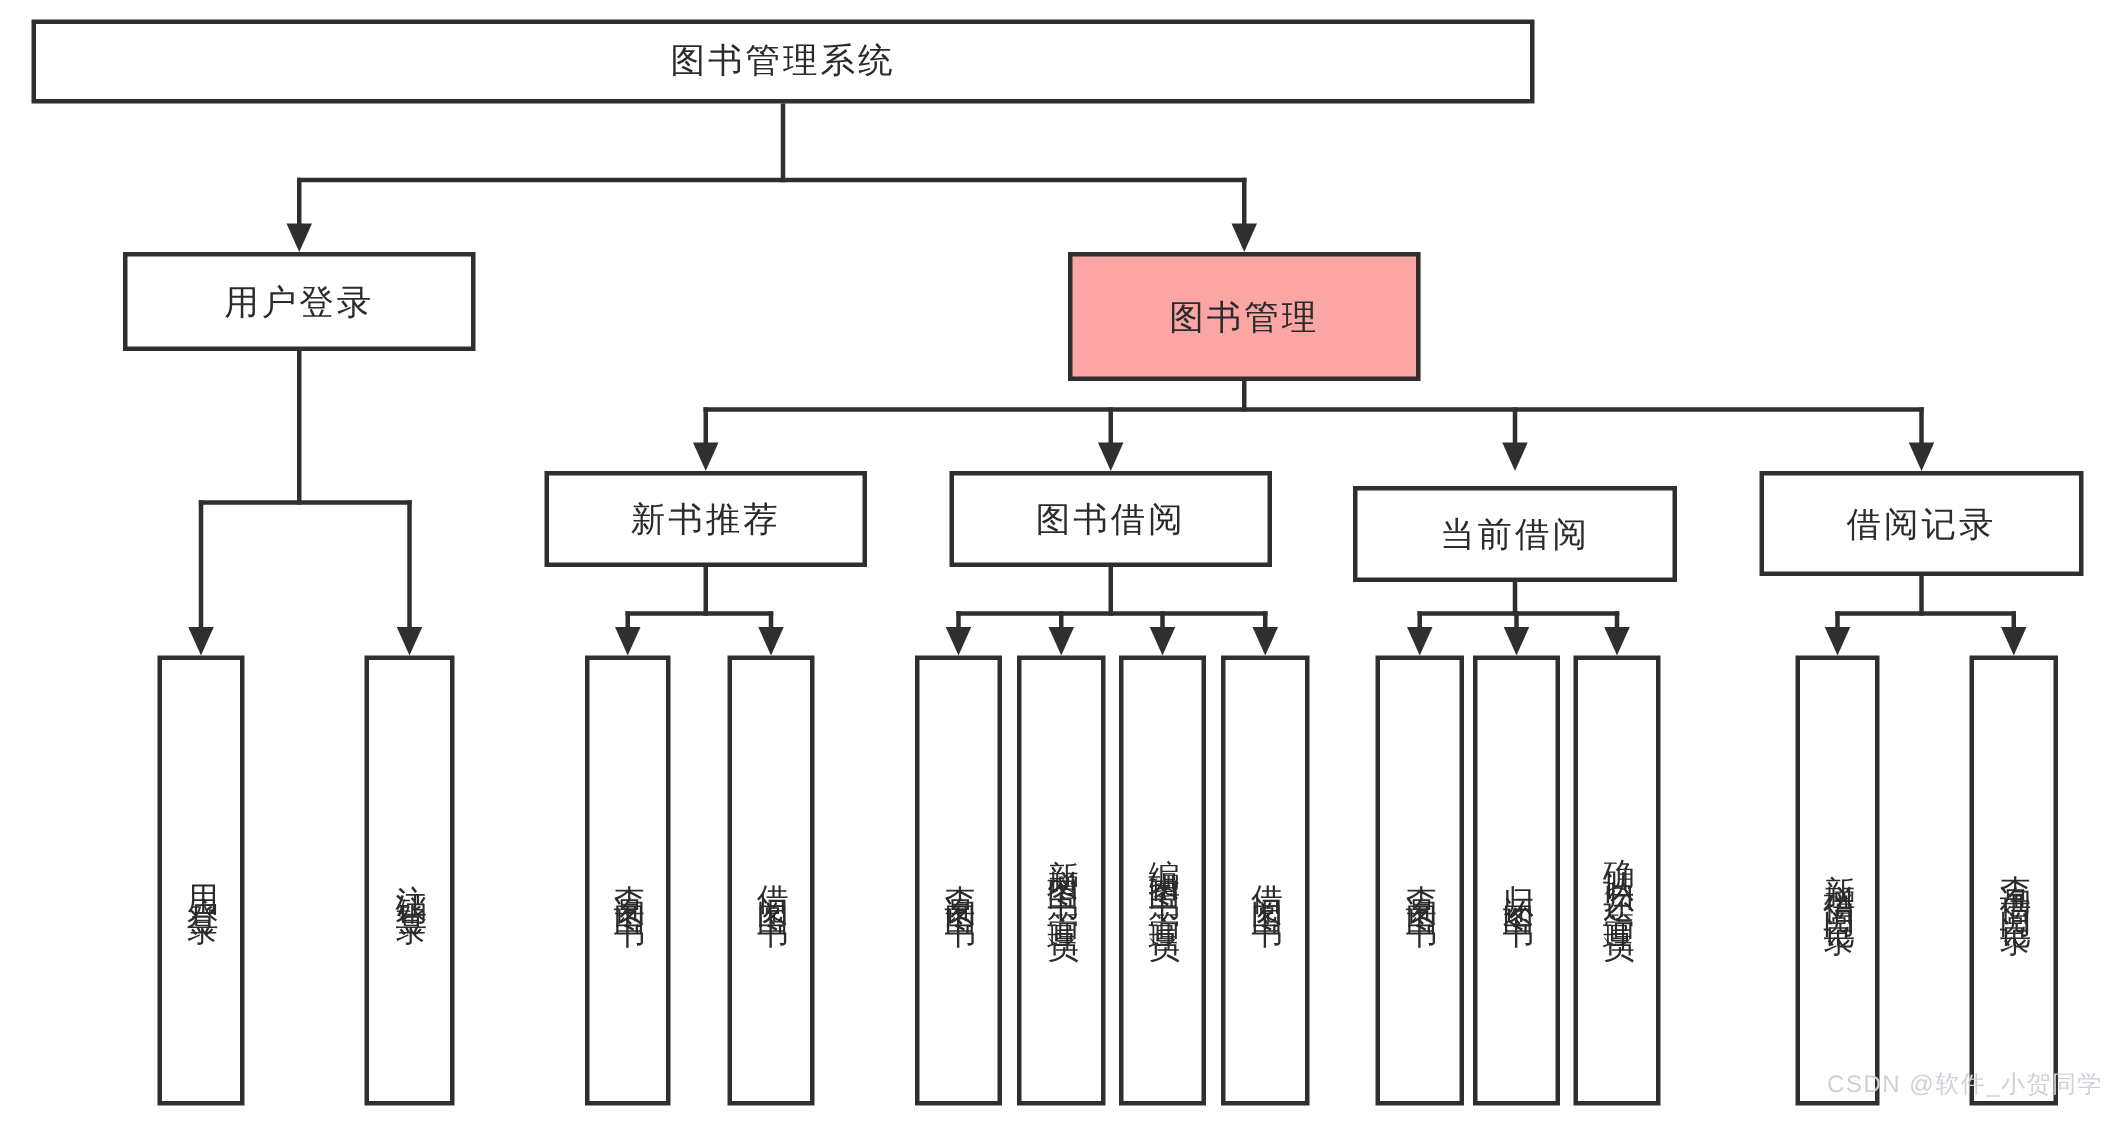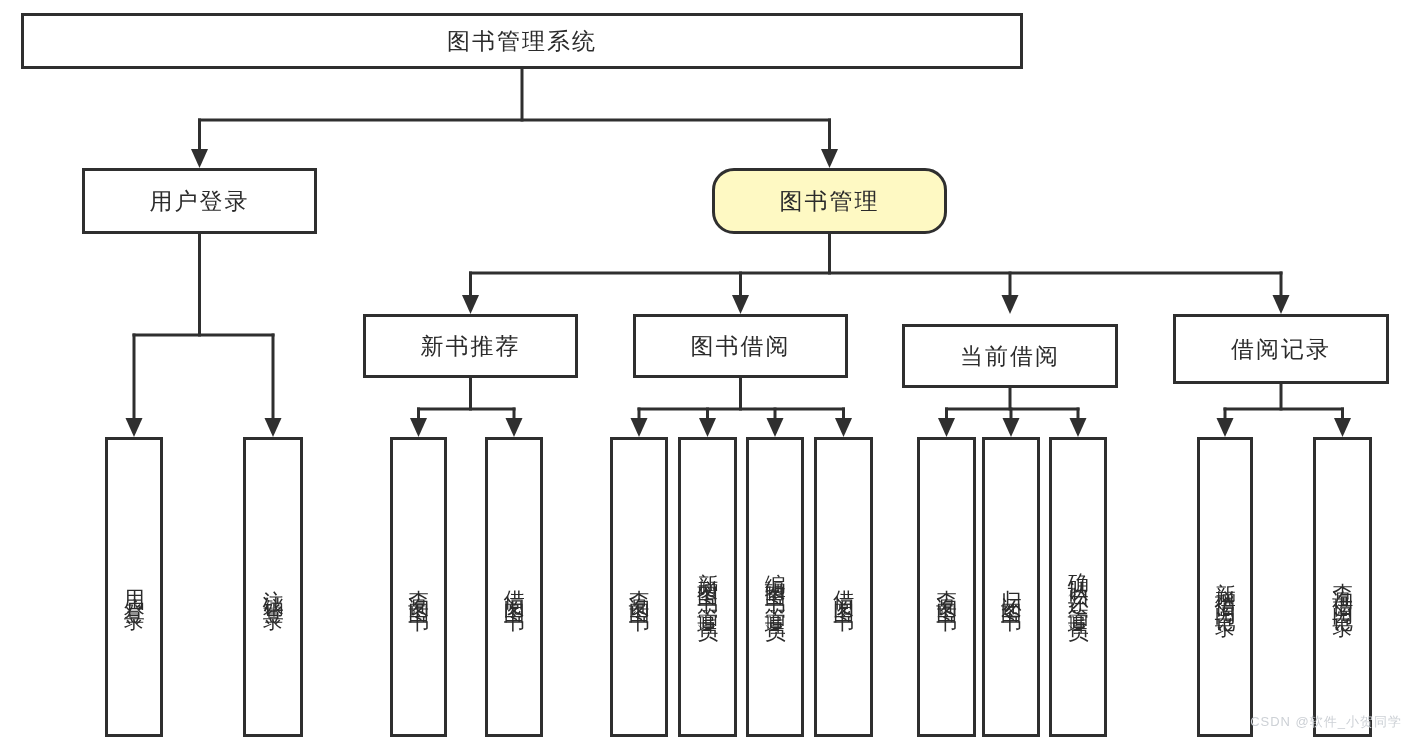--- a/index.html
+++ b/index.html
@@ -45,21 +45,21 @@
     writing-mode: vertical-rl;
     text-orientation: mixed;
     font-size: 21px;
     letter-spacing: 7px;
     white-space: nowrap;
   }
   .watermark {
     position: absolute;
     right: 3px;
     top: 713px;
-    font-size: 13px;
+    font-size: 16px;
     letter-spacing: 1px;
     white-space: nowrap;
     z-index: 5;
   }
 </style>
 </head>
 <body>
 
 <div id="canvas">
   <svg id="edges" xmlns="http://www.w3.org/2000/svg" viewBox="0 0 1405 747">
@@ -111,23 +111,23 @@
       <polygon points="1069.5,418 1086.5,418 1078,437" fill="#2f2f2f"></polygon>
       <line x1="1281" y1="378" x2="1281" y2="409" stroke="#2f2f2f" stroke-width="3" stroke-linecap="square"></line>
       <line x1="1225" y1="409" x2="1342.5" y2="409" stroke="#2f2f2f" stroke-width="3" stroke-linecap="square"></line>
       <line x1="1225" y1="409" x2="1225" y2="422" stroke="#2f2f2f" stroke-width="3" stroke-linecap="square"></line>
       <polygon points="1216.5,418 1233.5,418 1225,437" fill="#2f2f2f"></polygon>
       <line x1="1342.5" y1="409" x2="1342.5" y2="422" stroke="#2f2f2f" stroke-width="3" stroke-linecap="square"></line>
       <polygon points="1334,418 1351,418 1342.5,437" fill="#2f2f2f"></polygon>
     </svg>
 
   <div class="watermark" style="color: rgb(205, 209, 214);">CSDN @软件_小贺同学</div>
-<div class="node h" style="left: 21px; top: 13px; width: 1002px; height: 56px; border-color: rgb(47, 47, 47); background: rgb(255, 255, 255); color: rgb(43, 43, 43);">图书管理系统</div>
+<div class="node h" style="left: 21px; top: 13px; width: 1002px; height: 56px; border-color: rgb(47, 47, 47); background: rgb(255, 255, 255); color: rgb(43, 43, 43); font-family: Liberation Serif, serif;">图书管理系统</div>
     <div class="node h" style="left: 82px; top: 168px; width: 235px; height: 66px; border-color: rgb(47, 47, 47); background: rgb(255, 255, 255); color: rgb(43, 43, 43);">用户登录</div>
-    <div class="node h" style="left: 712px; top: 168px; width: 235px; height: 66px; border-color: rgb(47, 47, 47); background: #fef9c3; color: rgb(43, 43, 43); border-radius: 22px;">图书管理</div>
+    <div class="node h" style="left: 712px; top: 168px; width: 235px; height: 86px; border-color: rgb(47, 47, 47); background: #fca5a5; color: rgb(43, 43, 43);">图书管理</div>
     <div class="node h" style="left: 633px; top: 314px; width: 215px; height: 64px; border-color: rgb(47, 47, 47); background: rgb(255, 255, 255); color: rgb(43, 43, 43);">图书借阅</div>
     <div class="node h" style="left: 363px; top: 314px; width: 215px; height: 64px; border-color: rgb(47, 47, 47); background: rgb(255, 255, 255); color: rgb(43, 43, 43);">新书推荐</div>
     <div class="node h" style="left: 902px; top: 324px; width: 216px; height: 64px; border-color: rgb(47, 47, 47); background: rgb(255, 255, 255); color: rgb(43, 43, 43);">当前借阅</div>
     <div class="node h" style="left: 1173px; top: 314px; width: 216px; height: 70px; border-color: rgb(47, 47, 47); background: rgb(255, 255, 255); color: rgb(43, 43, 43);">借阅记录</div>
     <div class="node v" style="left: 105px; top: 437px; width: 58px; height: 300px; border-color: rgb(47, 47, 47); background: rgb(255, 255, 255); color: rgb(43, 43, 43);">用户登录</div>
     <div class="node v" style="left: 243px; top: 437px; width: 60px; height: 300px; border-color: rgb(47, 47, 47); background: rgb(255, 255, 255); color: rgb(43, 43, 43);">注销登录</div>
     <div class="node v" style="left: 390px; top: 437px; width: 57px; height: 300px; border-color: rgb(47, 47, 47); background: rgb(255, 255, 255); color: rgb(43, 43, 43);">查询图书</div>
     <div class="node v" style="left: 485px; top: 437px; width: 58px; height: 300px; border-color: rgb(47, 47, 47); background: rgb(255, 255, 255); color: rgb(43, 43, 43);">借阅图书</div>
     <div class="node v" style="left: 610px; top: 437px; width: 58px; height: 300px; border-color: rgb(47, 47, 47); background: rgb(255, 255, 255); color: rgb(43, 43, 43);">查询图书</div>
     <div class="node v" style="left: 678px; top: 437px; width: 59px; height: 300px; border-color: rgb(47, 47, 47); background: rgb(255, 255, 255); color: rgb(43, 43, 43);">新增图书（管理员）</div>

